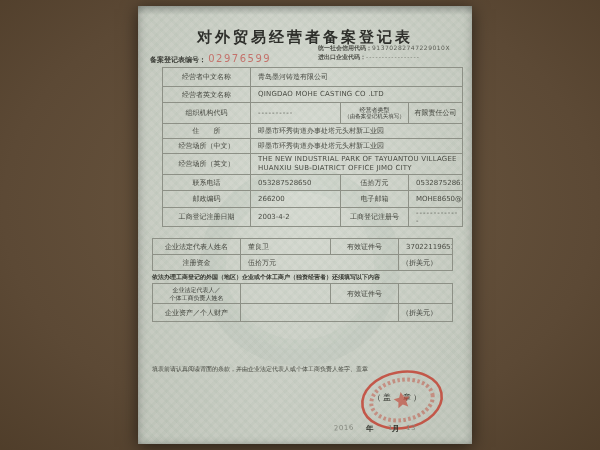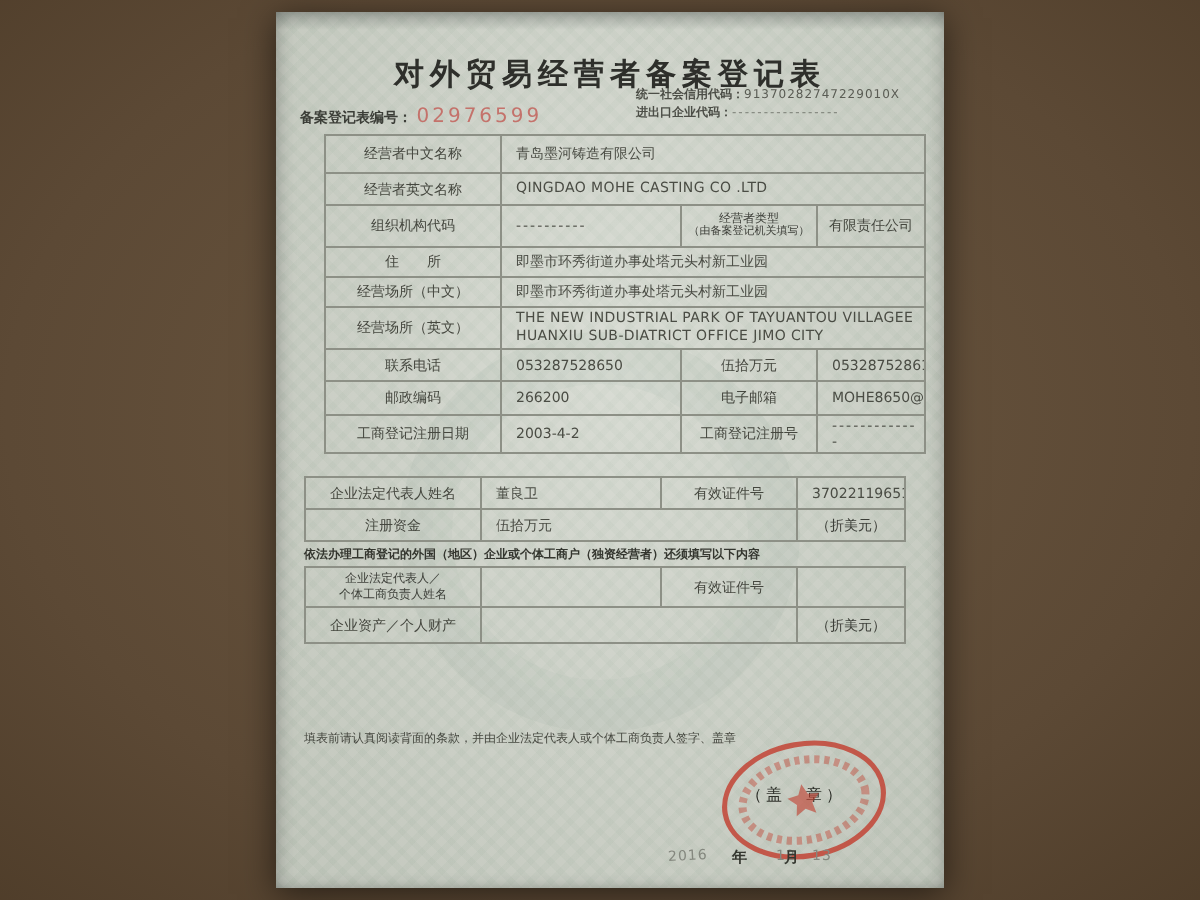--- a/index.html
+++ b/index.html
@@ -60,21 +60,21 @@
   .rm-tbl   { left:14px; top:322px; width:300px; }
 
   .h19{height:19px}.h16{height:16px}.h21{height:21px}.h15{height:15px}
   .h17{height:17px}.h20{height:20px}.h18{height:18px}.h34{height:34px}
 
   .two-line { line-height:1.25; text-align:center; }
   .small6 { font-size:6px; }
   .small55 { font-size:5.5px; letter-spacing:0; }
   .en { font-size:6px; line-height:1.3; color:#45473f; letter-spacing:.2px; }
   .dashes { color:#6e7168; letter-spacing:1px; font-size:6.5px; }
-  .usd { text-align:center; padding-right:6px; font-size:6px; color:#4a4c44; }
+  .usd { text-align:left; padding-right:6px; font-size:6px; color:#4a4c44; }
 
   .sec-head { position:absolute; left:14px; width:306px; font-weight:bold; color:#34362f; white-space:nowrap; }
   .s1-head { top:223px; font-size:6.5px; }
   .s2-head { top:267px; font-size:6px; }
 
   .footnote { position:absolute; left:14px; top:359px; width:304px; font-size:6px; color:#45473f; white-space:nowrap; }
 
   .authority { position:absolute; left:195px; top:378px; width:130px; text-align:center; color:#2f312b; }
   .authority .t { font-size:9.5px; font-weight:bold; letter-spacing:3px; }
   .authority .s { margin-top:8px; font-size:8px; letter-spacing:2px; }

